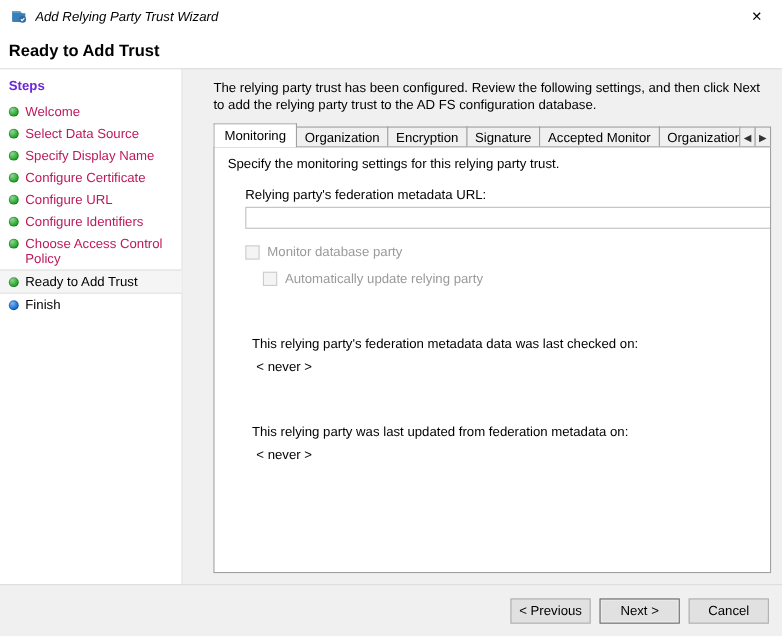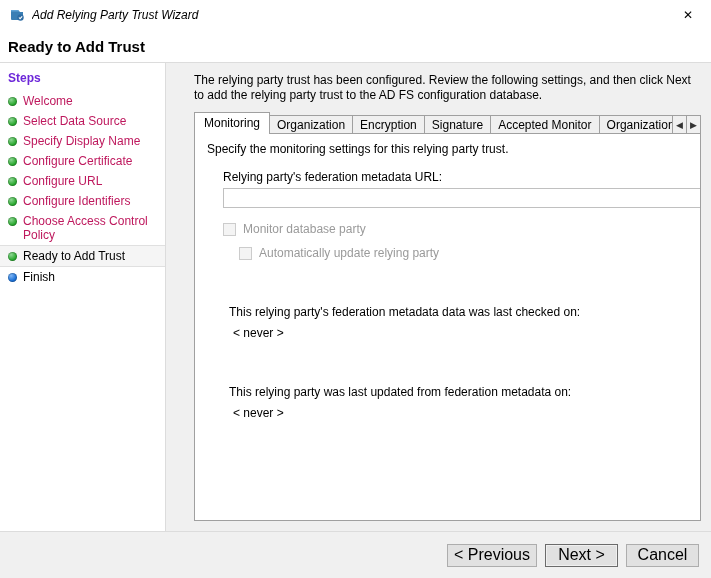--- a/index.html
+++ b/index.html
@@ -277,21 +277,21 @@
     padding-right: 12px;
     flex: 0 0 auto;
   }
   .btn {
     min-width: 73px;
     height: 23px;
     margin-left: 8px;
     background: #e1e1e1;
     border: 1px solid #adadad;
     font-family: "Liberation Sans", sans-serif;
-    font-size: 16px;
+    font-size: 12px;
     color: #000;
     box-sizing: border-box;
     padding: 0 6px;
   }
   .btn.default {
     border: 1px solid #6b6b6b;
     box-shadow: inset 0 0 0 1px #f0f0f0;
   }
 </style>
 </head>

